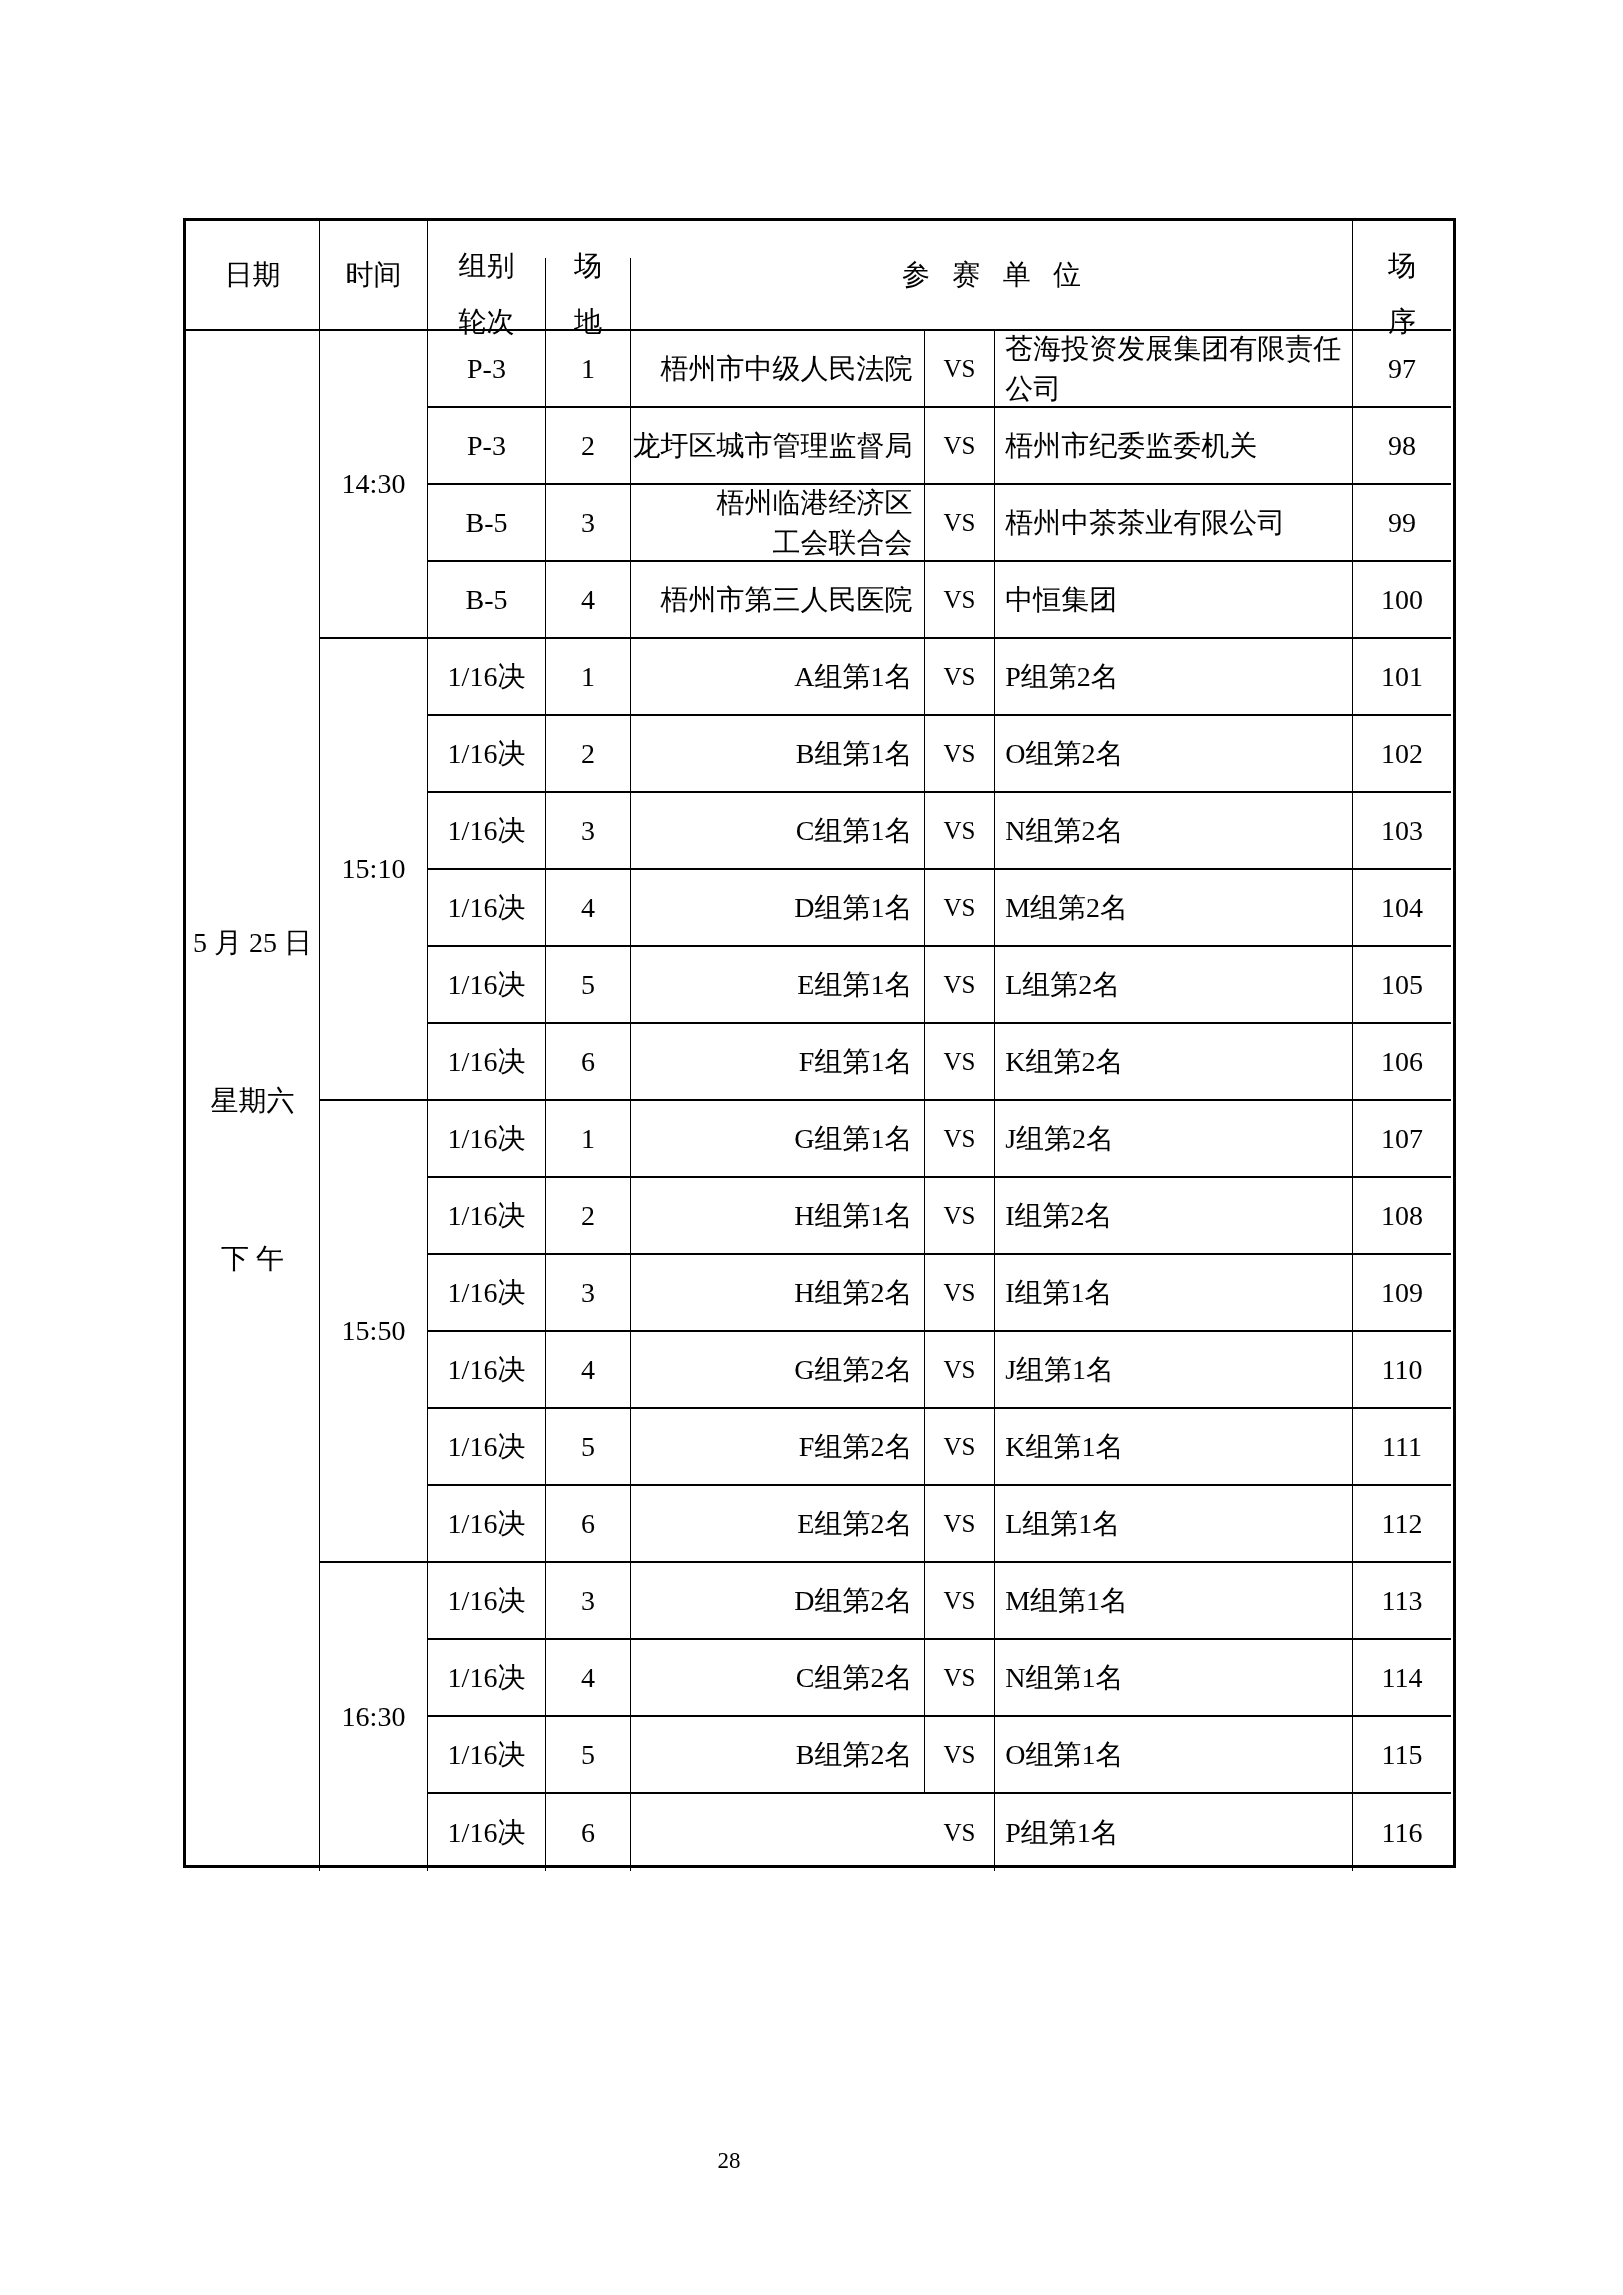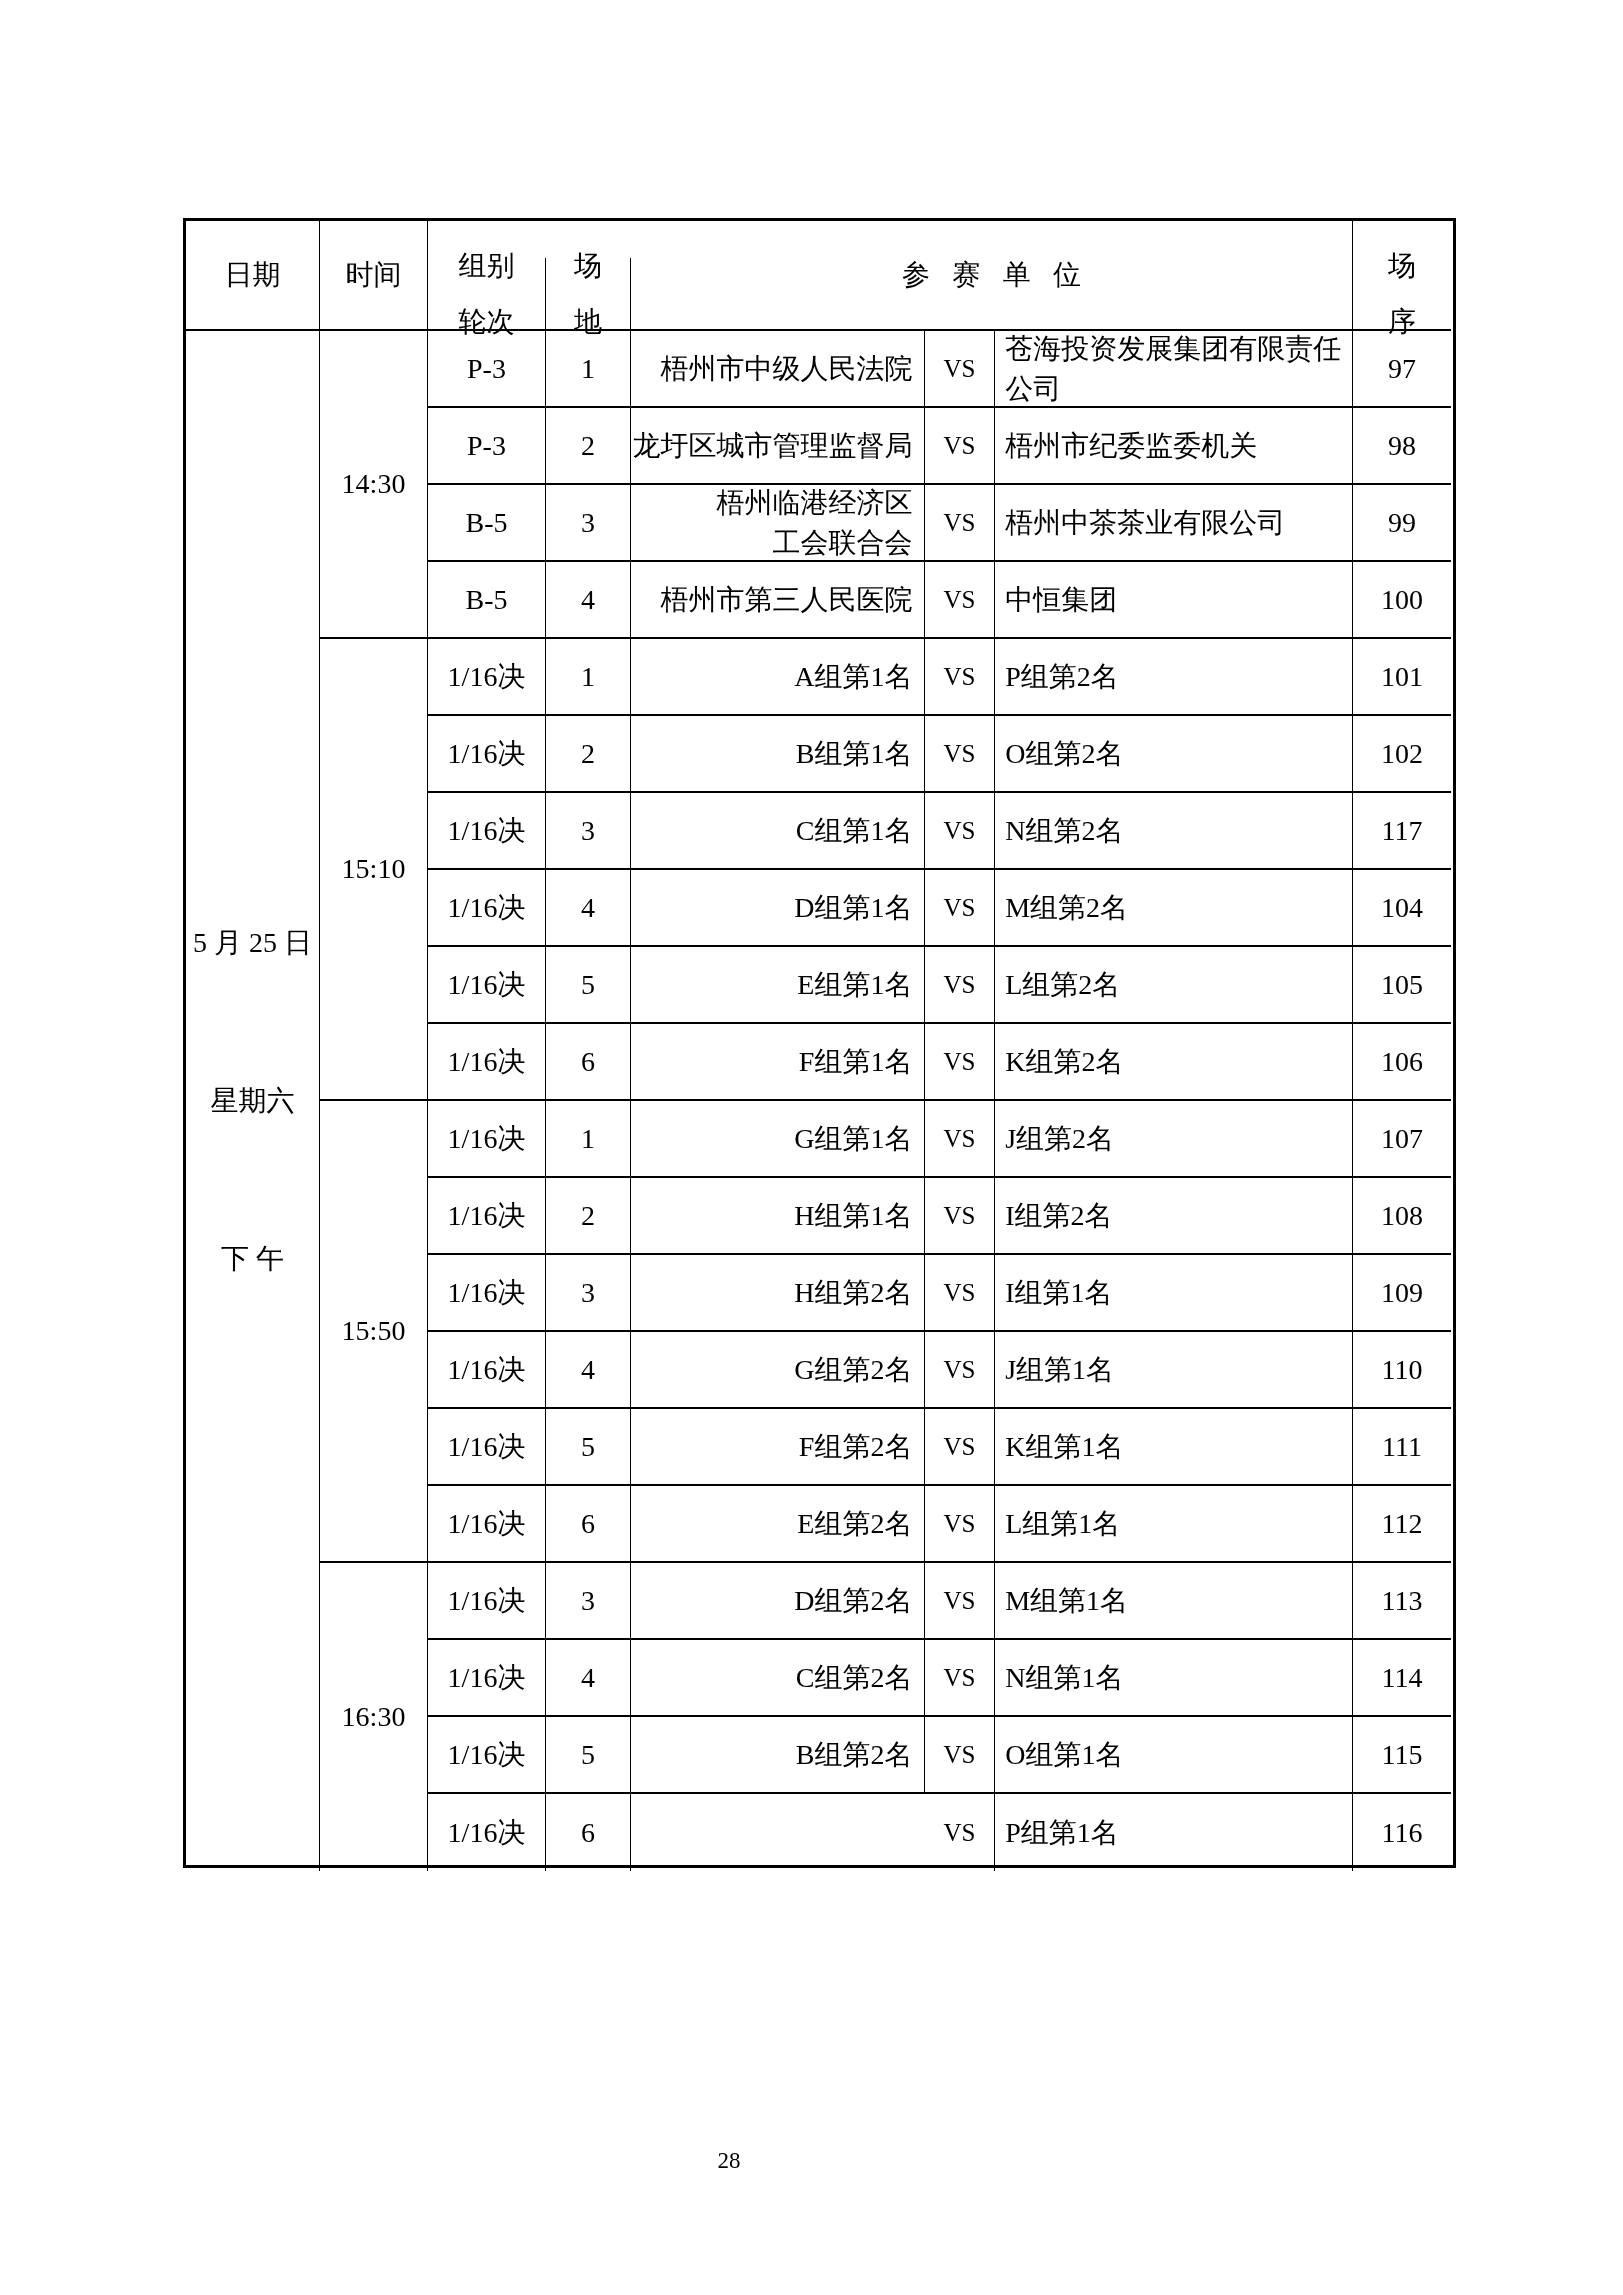--- a/index.html
+++ b/index.html
@@ -110,21 +110,21 @@
     <div class="cell left-team pre" style="grid-area: 7 / 5;">B组第1名</div>
     <div class="cell vs" style="grid-area: 7 / 6;">VS</div>
     <div class="cell right-team pre" style="grid-area: 7 / 7;">O组第2名</div>
     <div class="cell no-br" style="grid-area: 7 / 8;">102</div>
 
     <div class="cell" style="grid-area: 8 / 3;">1/16决</div>
     <div class="cell" style="grid-area: 8 / 4;">3</div>
     <div class="cell left-team pre" style="grid-area: 8 / 5;">C组第1名</div>
     <div class="cell vs" style="grid-area: 8 / 6;">VS</div>
     <div class="cell right-team pre" style="grid-area: 8 / 7;">N组第2名</div>
-    <div class="cell no-br" style="grid-area: 8 / 8;">117</div>
+    <div class="cell no-br" style="grid-area: 8 / 8;">103</div>
 
     <div class="cell" style="grid-area: 9 / 3;">1/16决</div>
     <div class="cell" style="grid-area: 9 / 4;">4</div>
     <div class="cell left-team pre" style="grid-area: 9 / 5;">D组第1名</div>
     <div class="cell vs" style="grid-area: 9 / 6;">VS</div>
     <div class="cell right-team pre" style="grid-area: 9 / 7;">M组第2名</div>
     <div class="cell no-br" style="grid-area: 9 / 8;">104</div>
 
     <div class="cell" style="grid-area: 10 / 3;">1/16决</div>
     <div class="cell" style="grid-area: 10 / 4;">5</div>

